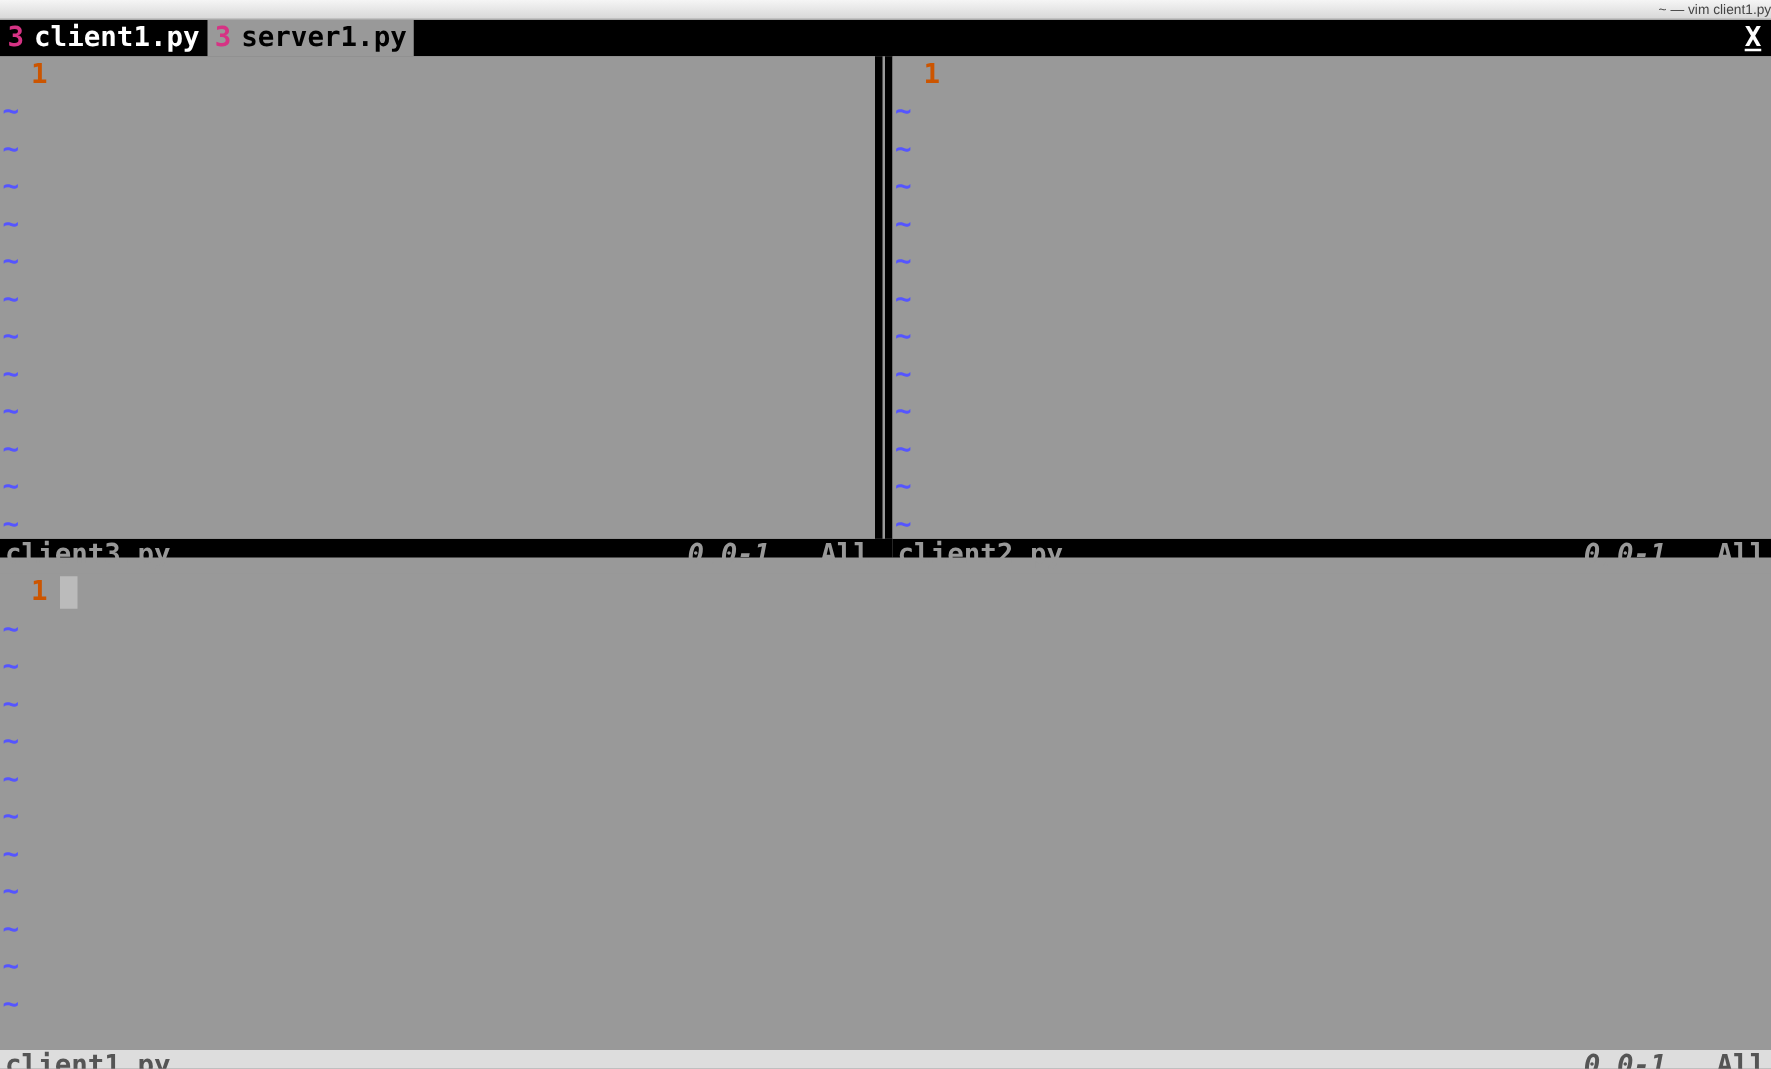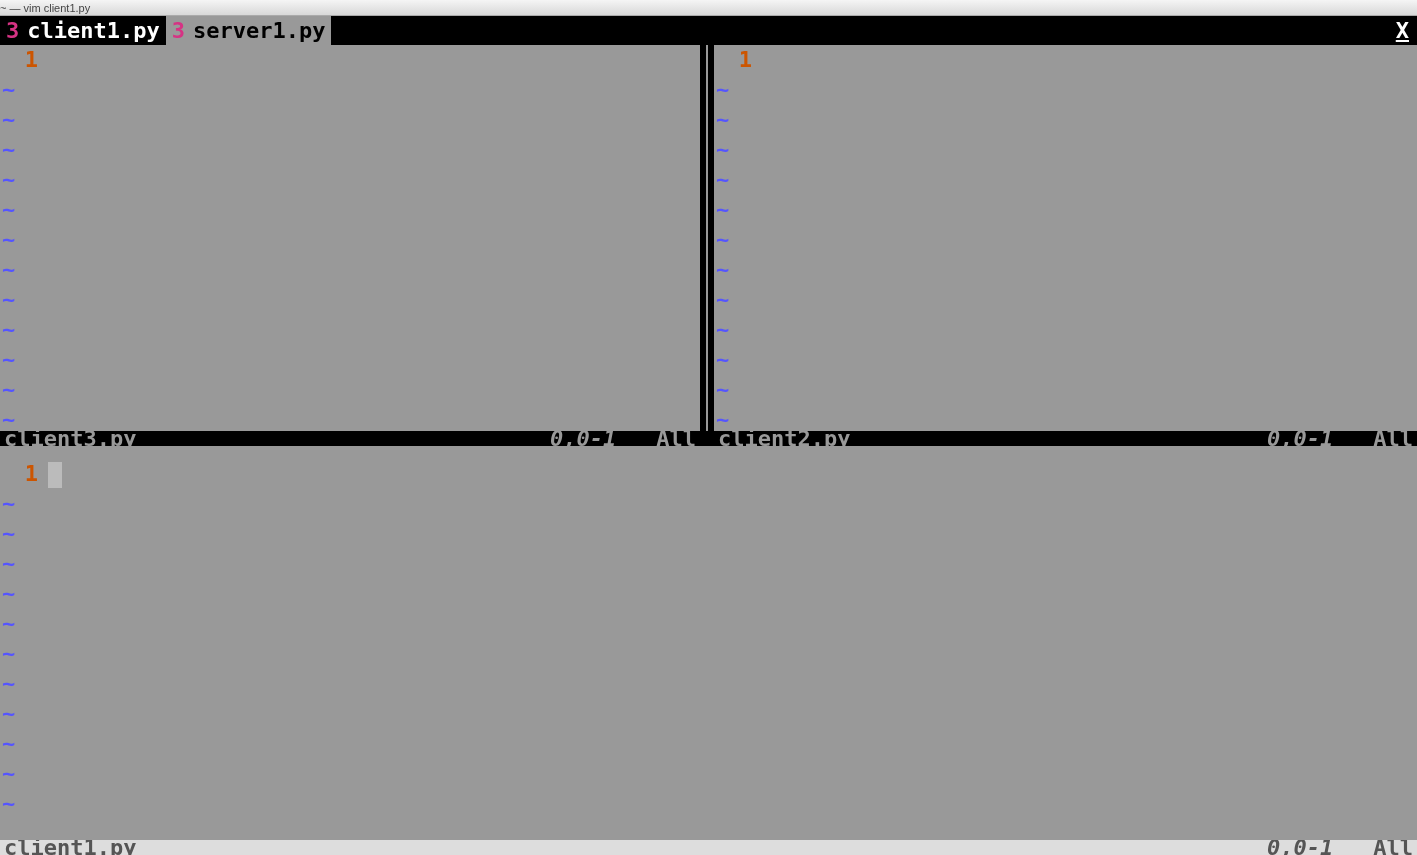--- a/index.html
+++ b/index.html
@@ -13,21 +13,21 @@
       background: #999999;
       width: 1417px;
       height: 855px;
       overflow: hidden;
       display: flex;
       flex-direction: column;
     }
     .titlebar {
       height: 16px;
       background: linear-gradient(#f5f5f5, #d8d8d8);
-      text-align: left;
+      text-align: right;
       font-size: 11px;
       color: #444;
       font-family: "Helvetica Neue", Arial, sans-serif;
       line-height: 16px;
       border-bottom: 1px solid #aaa;
     }
     .tabline {
       background: #000;
       color: #fff;
       display: flex;
@@ -124,21 +124,20 @@
       font-weight: bold;
     }
     .statusbar-row {
       display: flex;
       height: 28px;
     }
     .statusbar {
       background: #000;
       color: #999;
       display: flex;
-      align-items: center;
       padding: 0 4px;
       height: 15px;
       font-weight: bold;
     }
     .statusbar-active {
       background: #ddd;
       color: #555;
     }
     .sb-left {
       flex: 0 0 auto;

